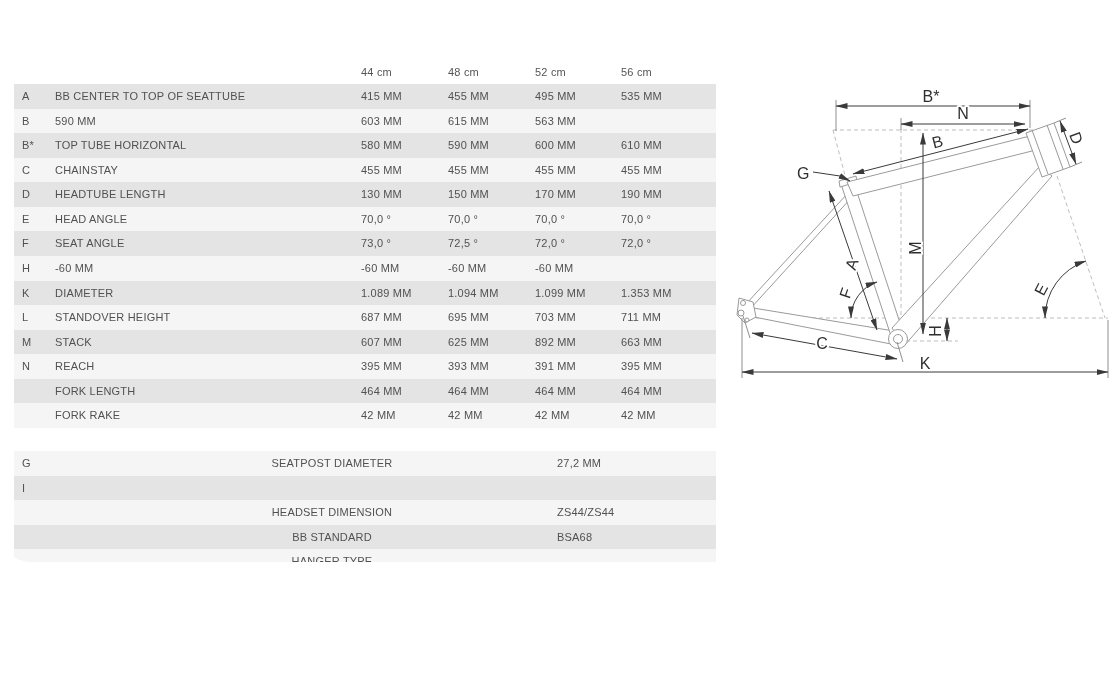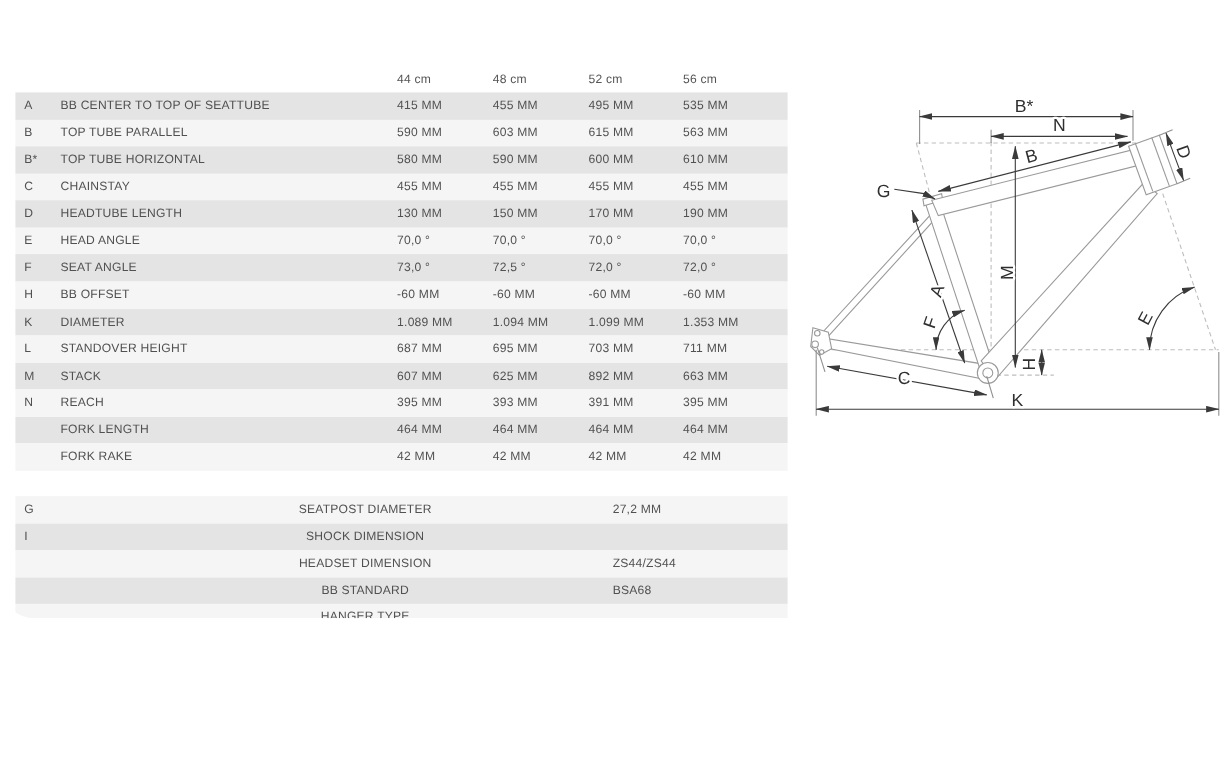--- a/index.html
+++ b/index.html
@@ -46,21 +46,20 @@
       <div class="row dark">
         <div class="c-key">A</div>
         <div class="c-label">BB CENTER TO TOP OF SEATTUBE</div>
         <div class="c-val">415 MM</div>
         <div class="c-val">455 MM</div>
         <div class="c-val">495 MM</div>
         <div class="c-val">535 MM</div>
       </div>
       <div class="row light">
         <div class="c-key">B</div>
-        <div class="c-label">TOP TUBE PARALLEL</div>
         <div class="c-val">590 MM</div>
         <div class="c-val">603 MM</div>
         <div class="c-val">615 MM</div>
         <div class="c-val">563 MM</div>
       </div>
       <div class="row dark">
         <div class="c-key">B*</div>
         <div class="c-label">TOP TUBE HORIZONTAL</div>
         <div class="c-val">580 MM</div>
         <div class="c-val">590 MM</div>
@@ -94,21 +93,20 @@
       <div class="row dark">
         <div class="c-key">F</div>
         <div class="c-label">SEAT ANGLE</div>
         <div class="c-val">73,0 °</div>
         <div class="c-val">72,5 °</div>
         <div class="c-val">72,0 °</div>
         <div class="c-val">72,0 °</div>
       </div>
       <div class="row light">
         <div class="c-key">H</div>
-        <div class="c-label">BB OFFSET</div>
         <div class="c-val">-60 MM</div>
         <div class="c-val">-60 MM</div>
         <div class="c-val">-60 MM</div>
         <div class="c-val">-60 MM</div>
       </div>
       <div class="row dark">
         <div class="c-key">K</div>
         <div class="c-label">DIAMETER</div>
         <div class="c-val">1.089 MM</div>
         <div class="c-val">1.094 MM</div>
@@ -157,21 +155,20 @@
       </div>
     </div>
   <div class="geo-table" id="table2">
       <div class="row light">
         <div class="c-key">G</div>
         <div class="c-label">SEATPOST DIAMETER</div>
         <div class="c-val">27,2 MM</div>
       </div>
       <div class="row dark">
         <div class="c-key">I</div>
-        <div class="c-label">SHOCK DIMENSION</div>
         <div class="c-val"></div>
       </div>
       <div class="row light">
         <div class="c-key"></div>
         <div class="c-label">HEADSET DIMENSION</div>
         <div class="c-val">ZS44/ZS44</div>
       </div>
       <div class="row dark">
         <div class="c-key"></div>
         <div class="c-label">BB STANDARD</div>

